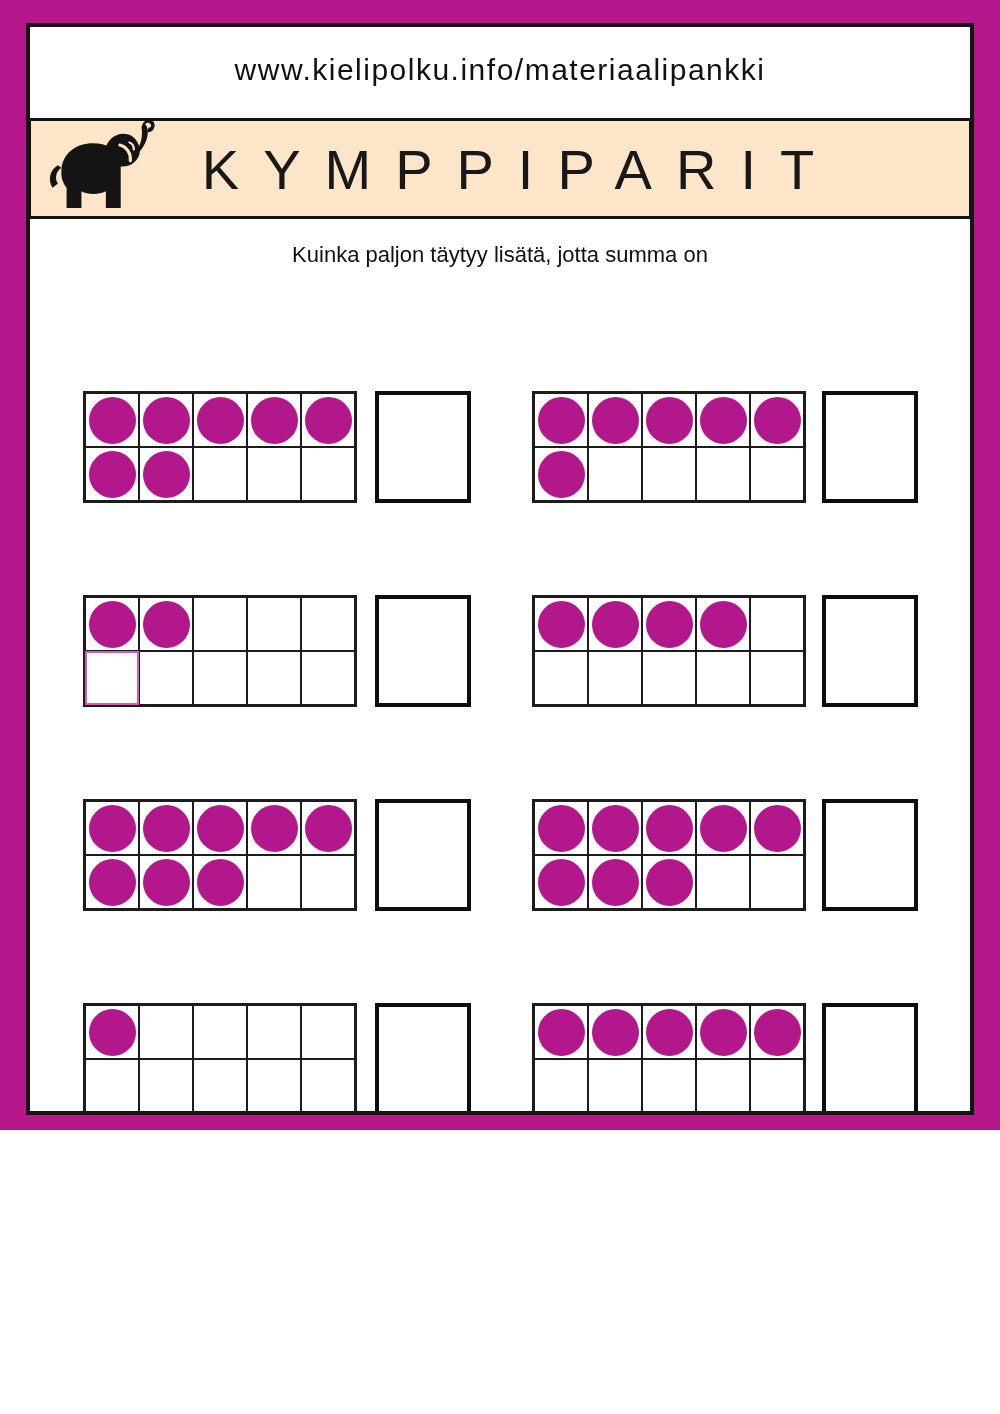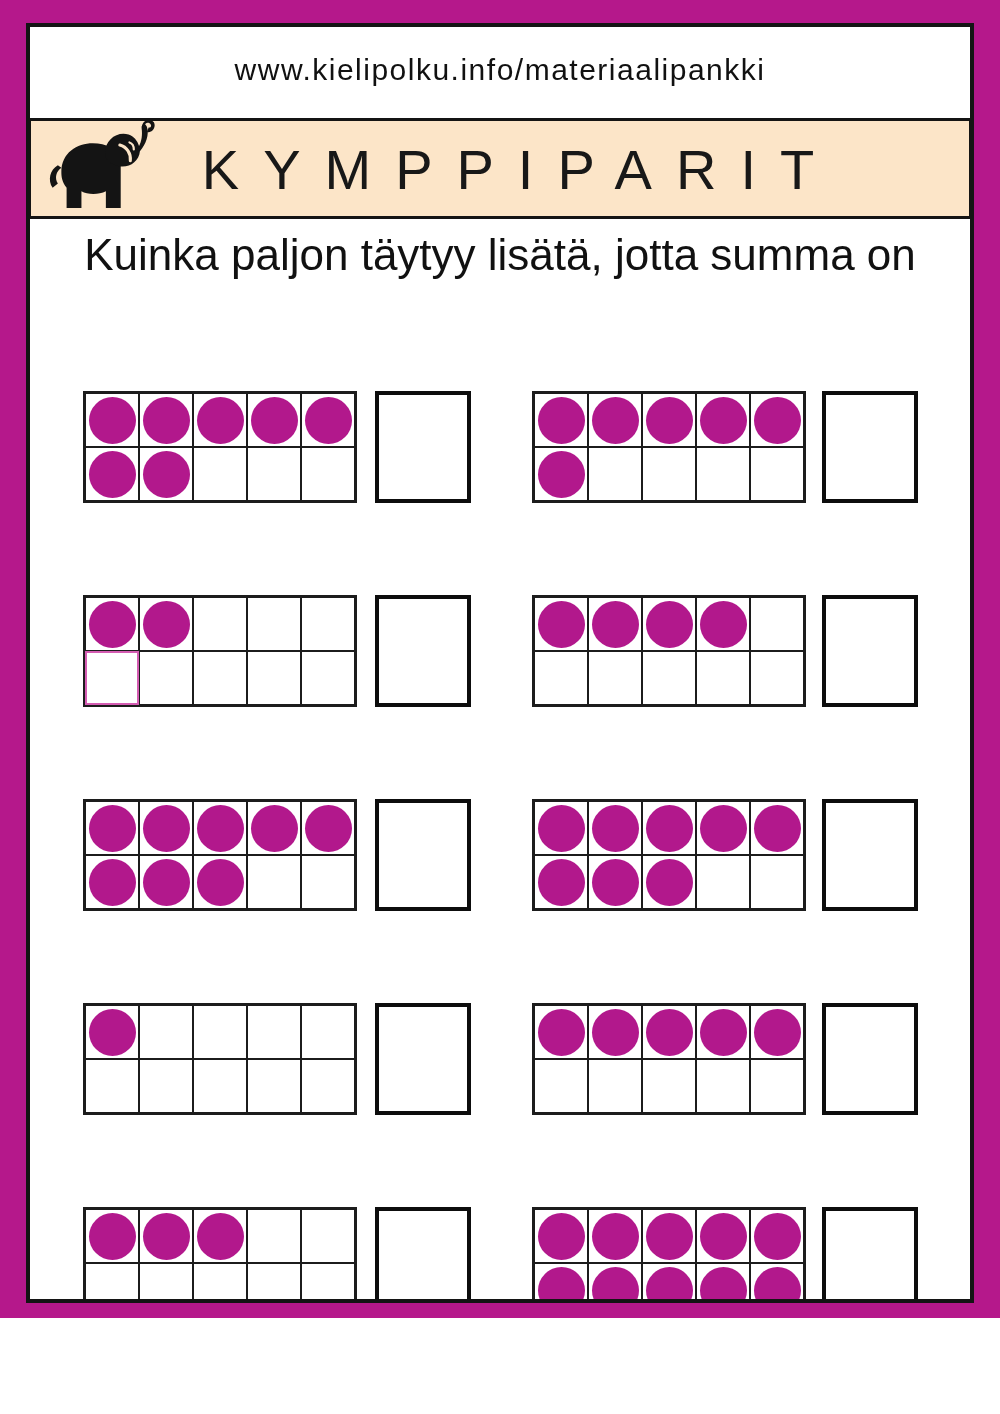--- a/index.html
+++ b/index.html
@@ -5,21 +5,21 @@
   :root{
     --page-border:#B5188B;
     --dot:#B2188C;
     --banner-bg:#FCE5C8;
     --hl:#D45CB2;
     --ink:#141414;
   }
   *{margin:0;padding:0;box-sizing:border-box;}
   body{margin:0;background:#fff;font-family:"Liberation Sans",sans-serif;color:var(--ink);}
   .page{
-    position:relative;width:1000px;height:1318px;
+    position:relative;width:1000px;height:1130px;
     background:var(--page-border);
     padding:23px 26px 15px 26px;
   }
   .content{
     position:relative;width:100%;height:100%;
     background:#fff;border:4px solid var(--ink);
     overflow:hidden;
   }
   .url-line{
     margin-top:26px;text-align:center;
@@ -32,21 +32,21 @@
   .banner .logo{
     position:absolute;left:8px;bottom:2px;width:132px;height:96px;
   }
   .banner .title{
     position:absolute;left:0;right:0;top:50%;transform:translateY(-50%);
     text-align:center;font-size:56px;font-weight:normal;
     letter-spacing:24px;text-indent:24px;color:#181818;margin-left:16px;
   }
   .instructions{
     position:absolute;top:204px;left:0;right:0;
-    text-align:center;font-size:44px;line-height:48px;color:#111;
+    text-align:center;font-size:22px;line-height:48px;color:#111;
   }
   .problems{position:absolute;top:364px;left:0;right:0;height:940px;}
   .problem{position:absolute;height:112px;}
   .ten-frame{
     display:grid;
     grid-template-columns:repeat(5,54px);
     grid-template-rows:54px 54px;
     border:2px solid #1c1c1c;
     background:#fff;
     width:274px;height:112px;

